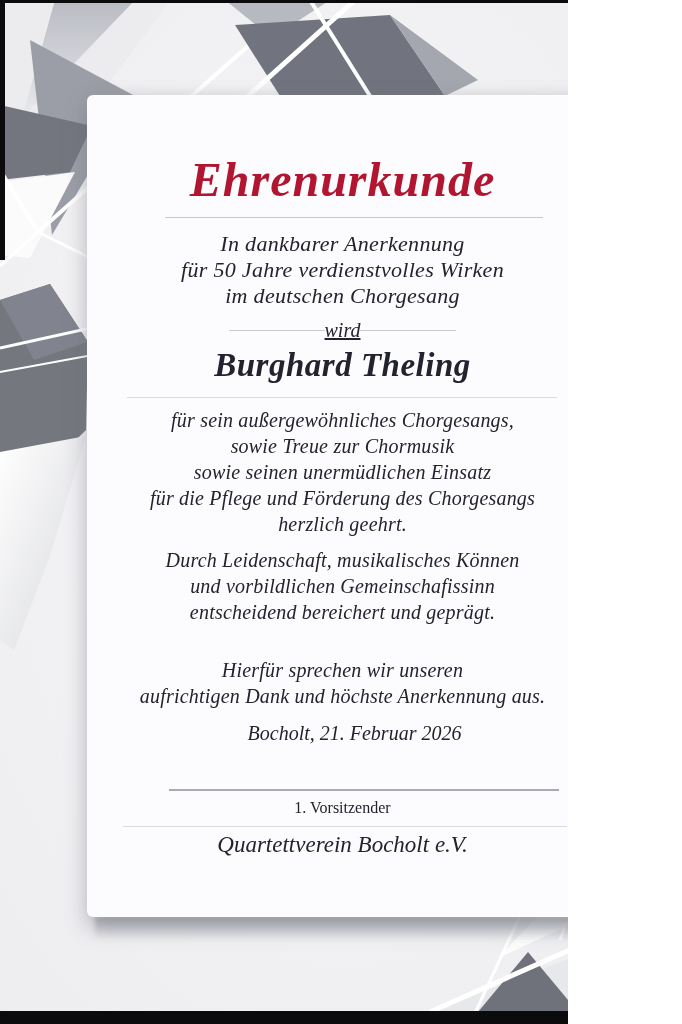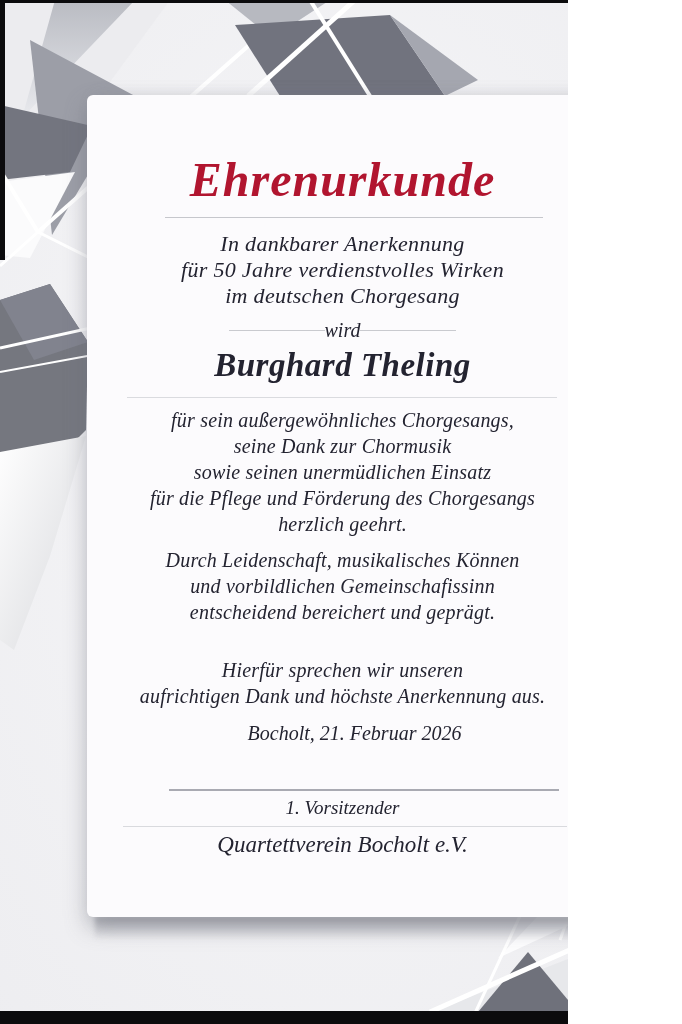--- a/index.html
+++ b/index.html
@@ -28,35 +28,35 @@
   .abs { position:absolute; left:0; width:100%; text-align:center; color:#232330; }
 
   .cert-title {
     top:58px; font-size:48px; line-height:54px; font-style:italic; font-weight:700;
     color:#b1152f; letter-spacing:1px;
   }
   .rule { position:absolute; height:1px; background:#c6c7cc; }
   .rule-title { top:122px; left:78px; width:378px; }
   .intro { top:136px; font-size:22px; line-height:26px; font-style:italic; letter-spacing:.3px; }
 
-  .wird-row { top:222px; height:26px; display:flex; align-items:center; justify-content:center; gap:0; }
+  .wird-row { top:222px; height:26px; display:flex; align-items:center; justify-content:center; gap:0;text-decoration:underline; }
   .wird-line { width:96px; height:1px; background:#c9cacf; }
   .wird-word { font-size:20px; font-style:italic; color:#232330; }
 
   .recipient { top:247px; font-size:33px; line-height:46px; font-style:italic; font-weight:700; letter-spacing:.5px; }
   .rule-name { top:302px; left:40px; width:430px; background:#dadbdf; }
 
   .para { font-size:20px; line-height:26px; font-style:italic; letter-spacing:.2px; }
   .para-1 { top:312px; }
   .para-2 { top:452px; }
   .para-3 { top:562px; }
   .date-line { top:625px; font-size:20px; line-height:26px; font-style:italic;padding-left:24px; }
 
   .sig-rule-1 { top:694px; left:82px; width:390px; height:2px; background:#a9aab2; }
-  .sig-role   { top:700px; font-size:19px; line-height:26px; font-style:italic; }
+  .sig-role   { top:700px; font-size:16px; line-height:26px; }
   .sig-rule-2 { top:731px; left:36px; width:444px; background:#d9dade; }
   .org-name   { top:737px; font-size:23px; line-height:26px; font-style:italic; }
 
   
   #paper-shadow {
     position:absolute; left:95px; top:916px; width:508px; height:24px;
     background:linear-gradient(to bottom, rgba(125,127,138,.5), rgba(125,127,138,0));
     filter:blur(2px);
   }
 </style>
@@ -143,21 +143,21 @@
       <span class="wird-word">wird</span>
       <span class="wird-line"></span>
     </div>
 
     <div class="abs recipient">Burghard Theling</div>
 
     <div class="rule rule-name"></div>
 
     <div class="abs para para-1">
       <div>für sein außergewöhnliches Chorgesangs,</div>
-      <div>seine Dank zur Chormusik</div>
+      <div>sowie Treue zur Chormusik</div>
       <div>sowie seinen unermüdlichen Einsatz</div>
       <div>für die Pflege und Förderung des Chorgesangs</div>
       <div>herzlich geehrt.</div>
     </div>
 
     <div class="abs para para-2">
       <div>Durch Leidenschaft, musikalisches Können</div>
       <div>und vorbildlichen Gemeinschafissinn</div>
       <div>entscheidend bereichert und geprägt.</div>
     </div>

